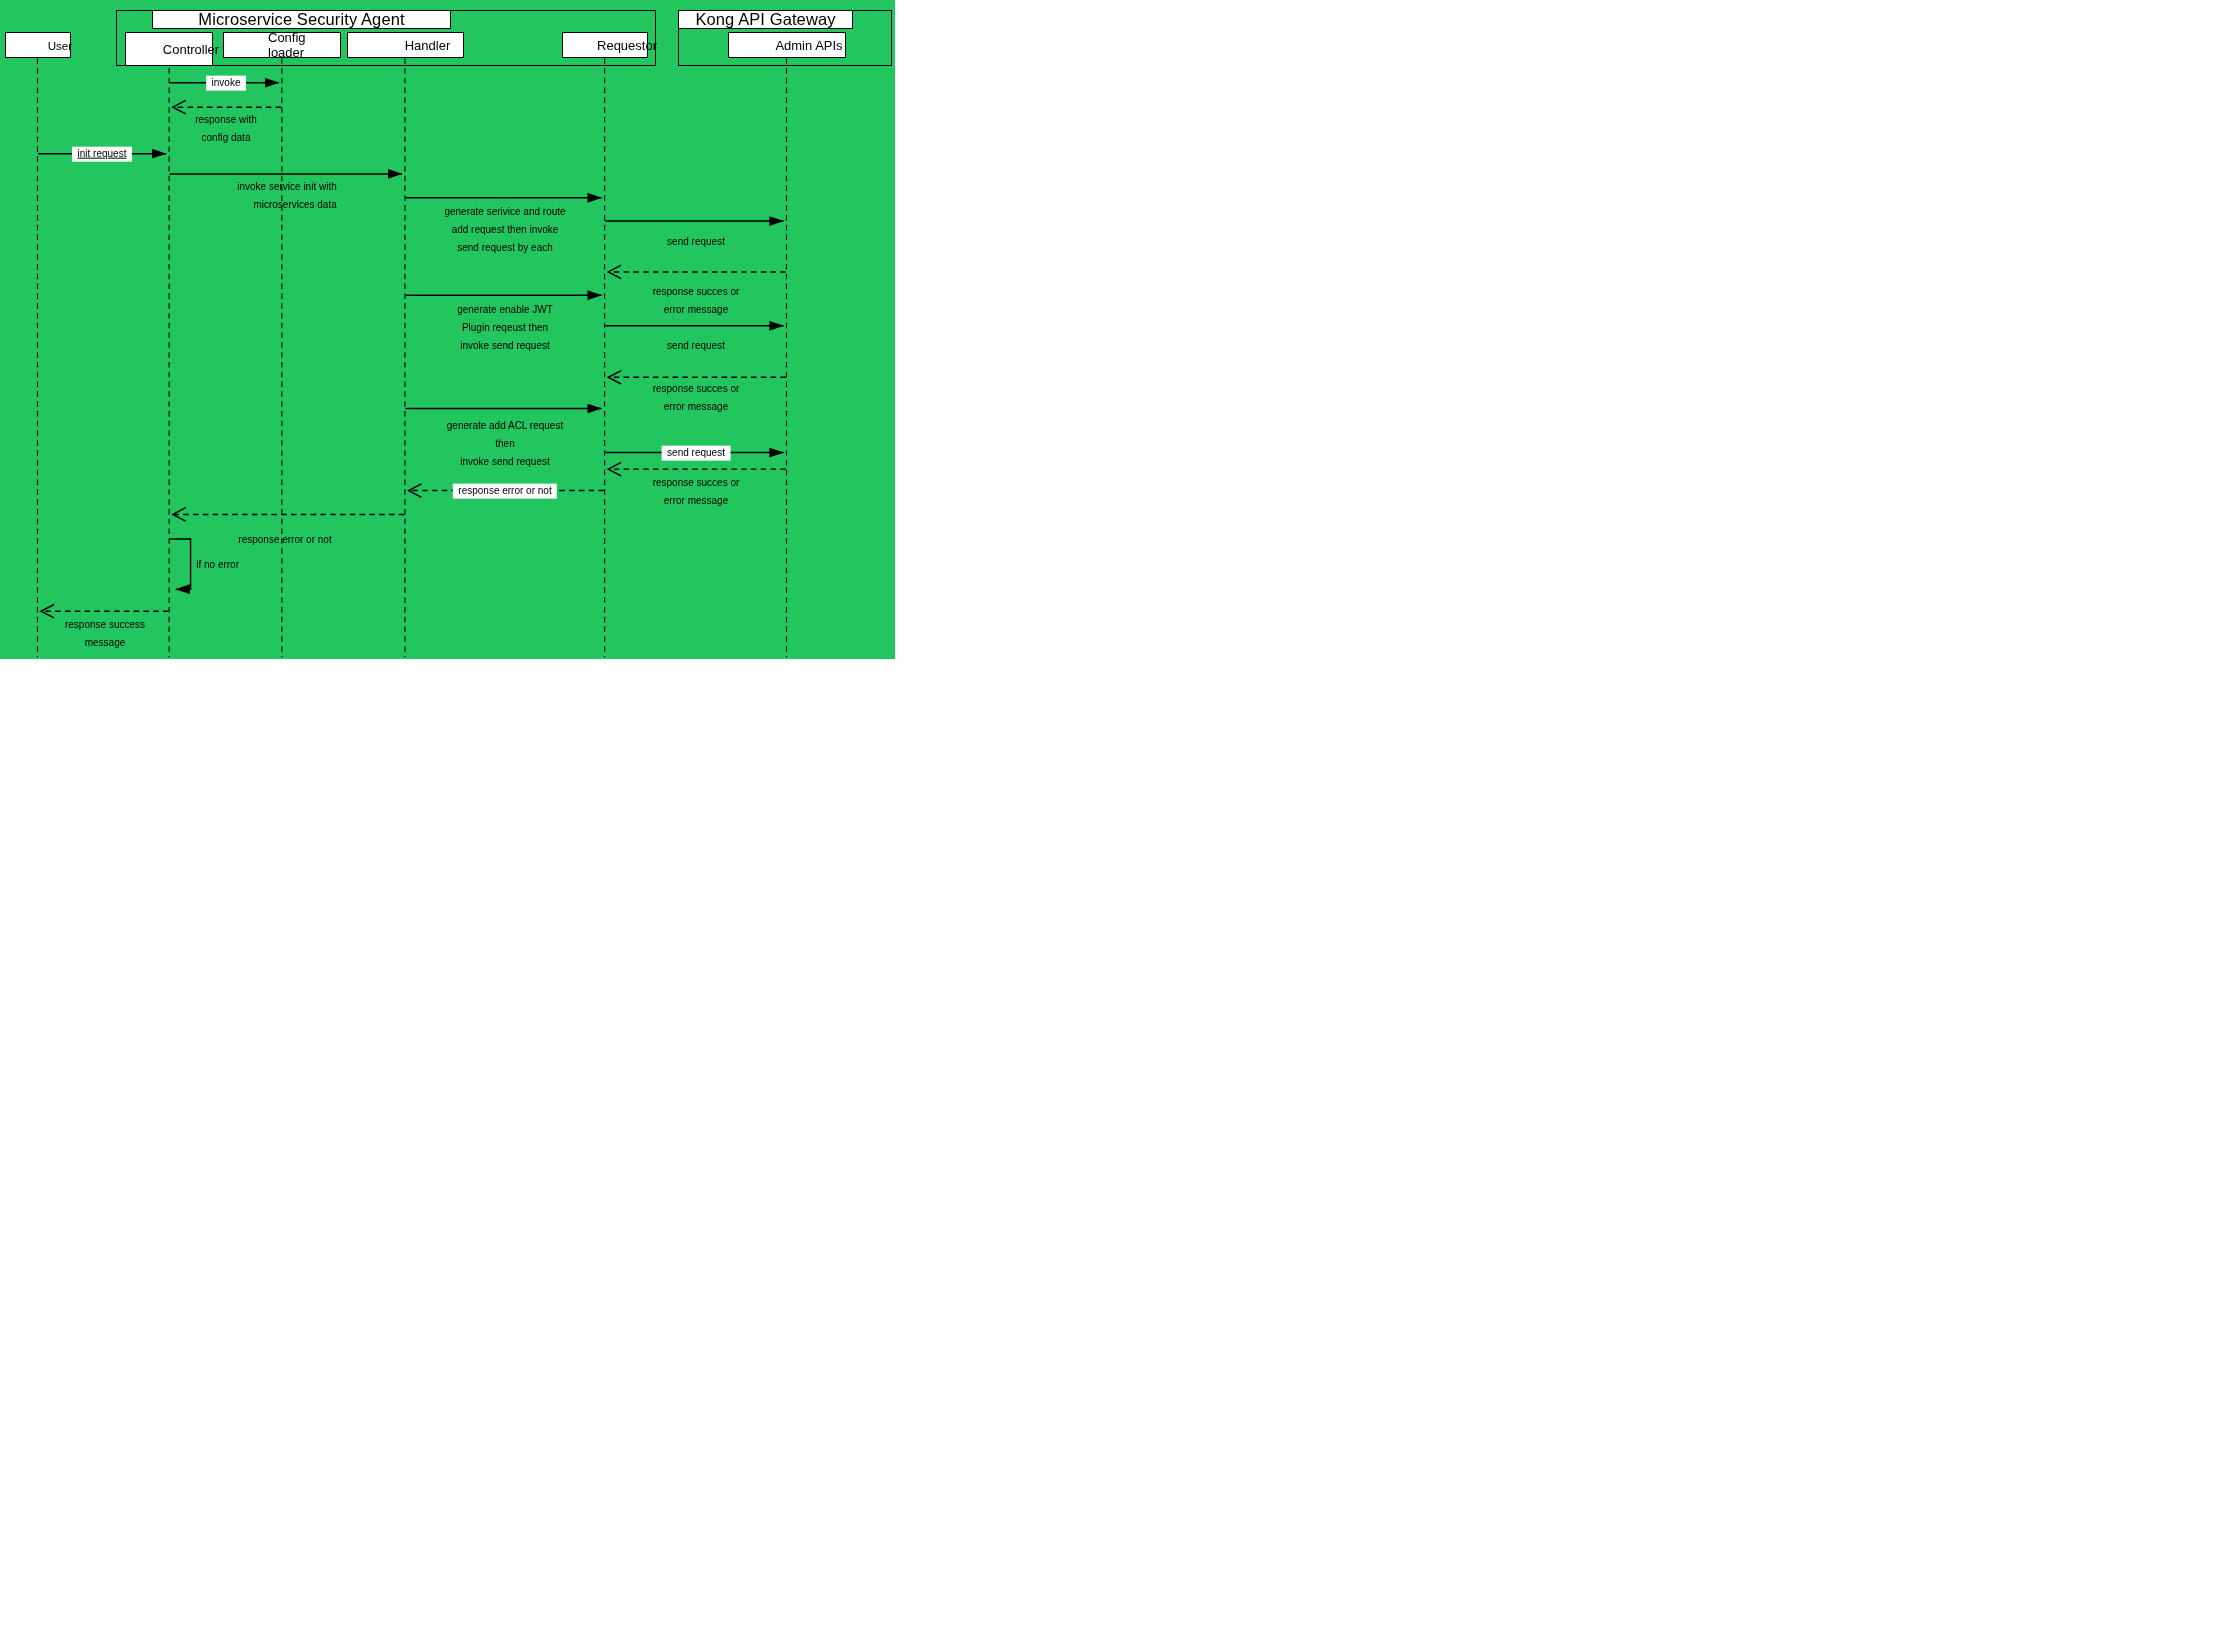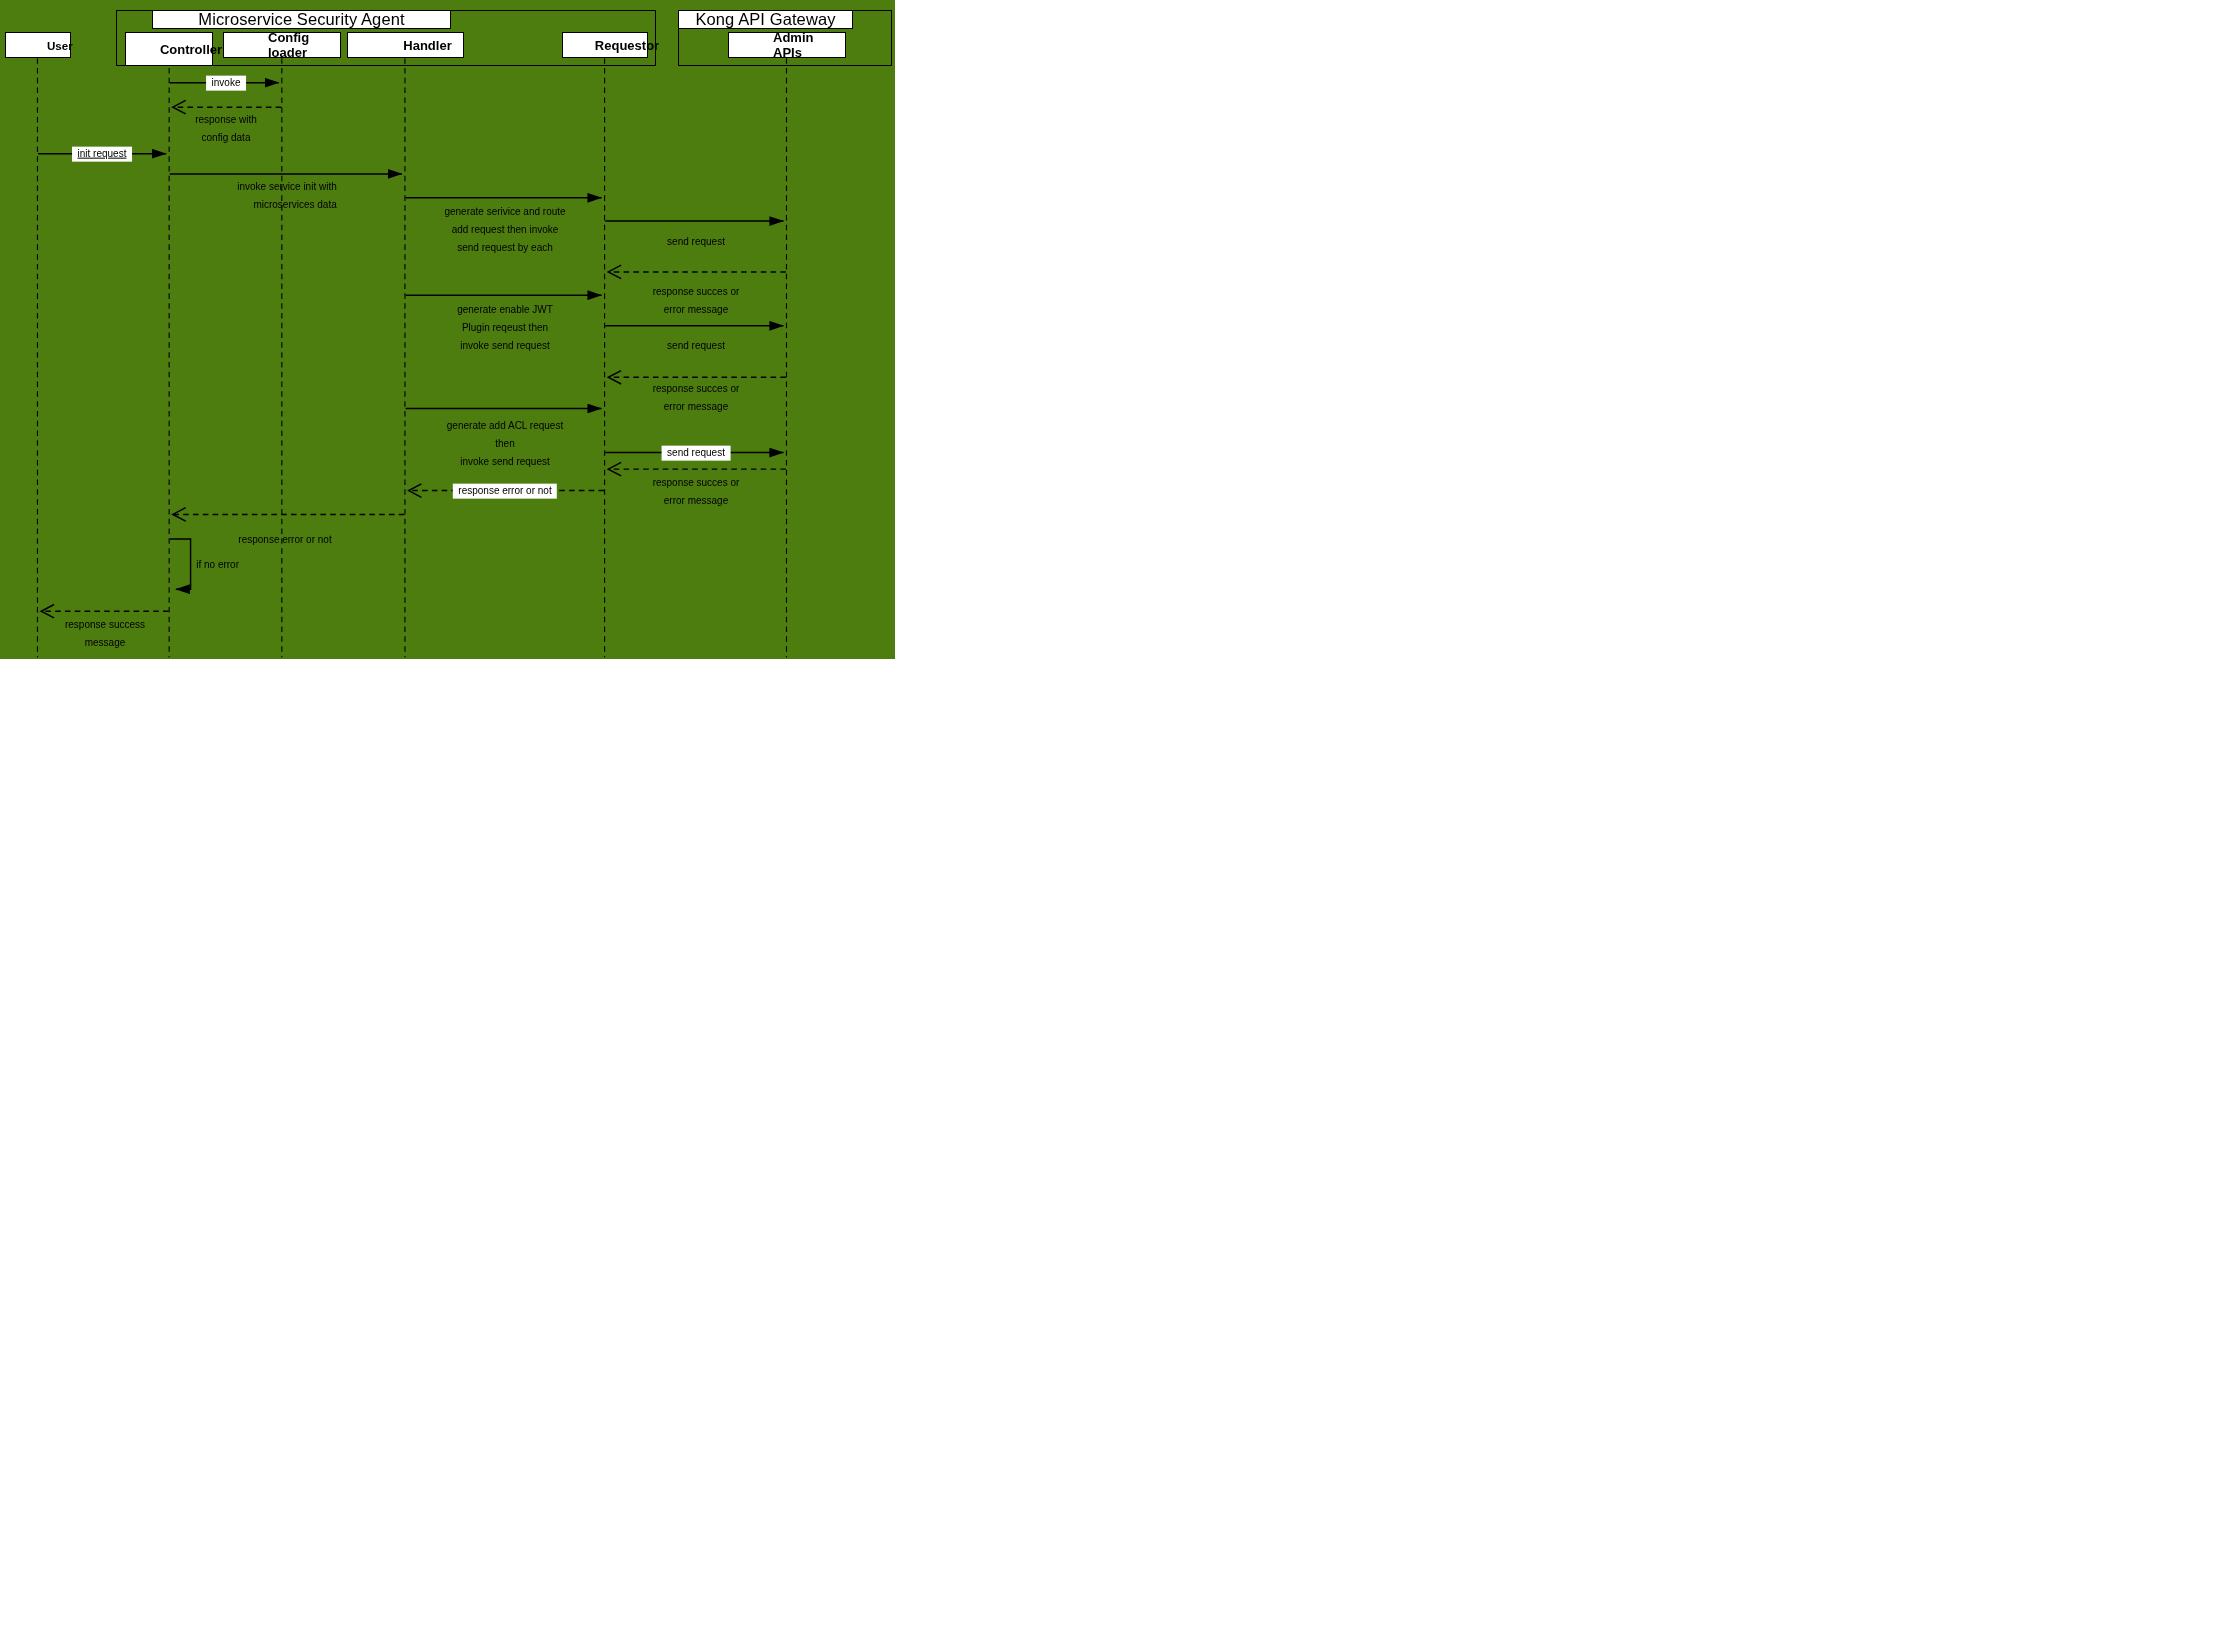--- a/index.html
+++ b/index.html
@@ -6,21 +6,21 @@
     margin: 0;
     padding: 0;
     background: #ffffff;
     font-family: "Liberation Sans", "DejaVu Sans", sans-serif;
     color: #000000;
   }
   .stage {
     position: relative;
     width: 895px;
     height: 659px;
-    background: #4d7c0f;
+    background: #22c55e;
     overflow: hidden;
   }
   .stage svg {
     position: absolute;
     left: 0;
     top: 0;
     width: 100%;
     height: 100%;
   }
   
@@ -43,21 +43,21 @@
   }
   
   .participant {
     position: absolute;
     border: 1.8px solid #000;
     background: #ffffff;
     box-sizing: border-box;
     display: flex;
     align-items: center;
     justify-content: center;
-    font-weight: bold;
+    font-weight: normal;
     font-size: 13px;
     padding-left: 44px;
   }
   .participant.small { font-size: 11.6px; }
   
   .msg {
     position: absolute;
     font-size: 10px;
     line-height: 18px;
     text-align: center;

